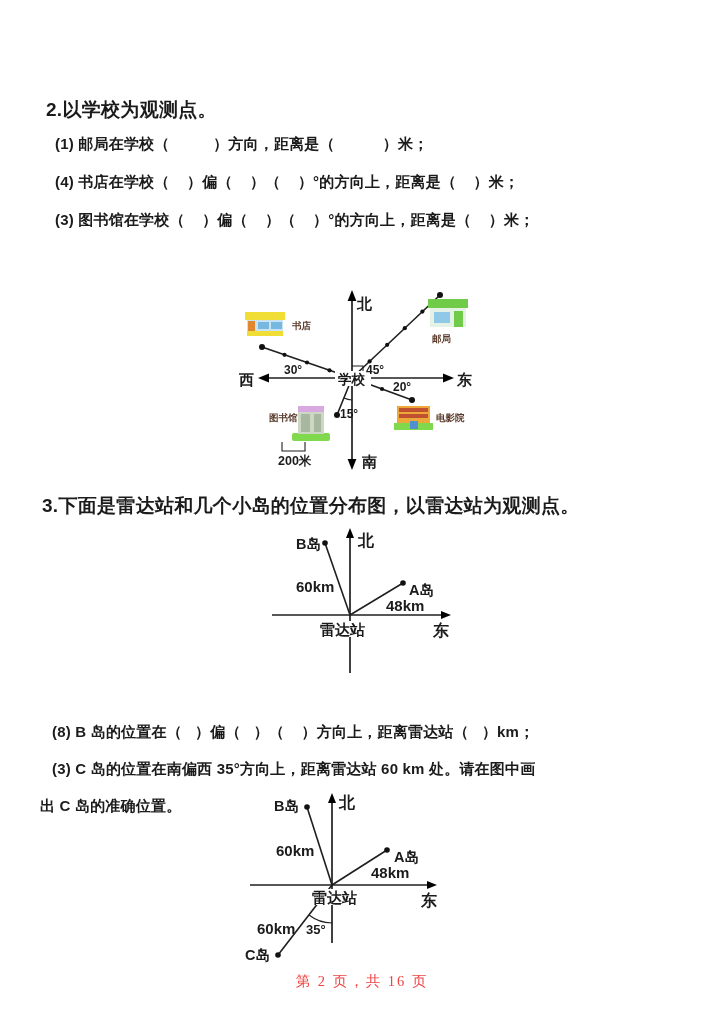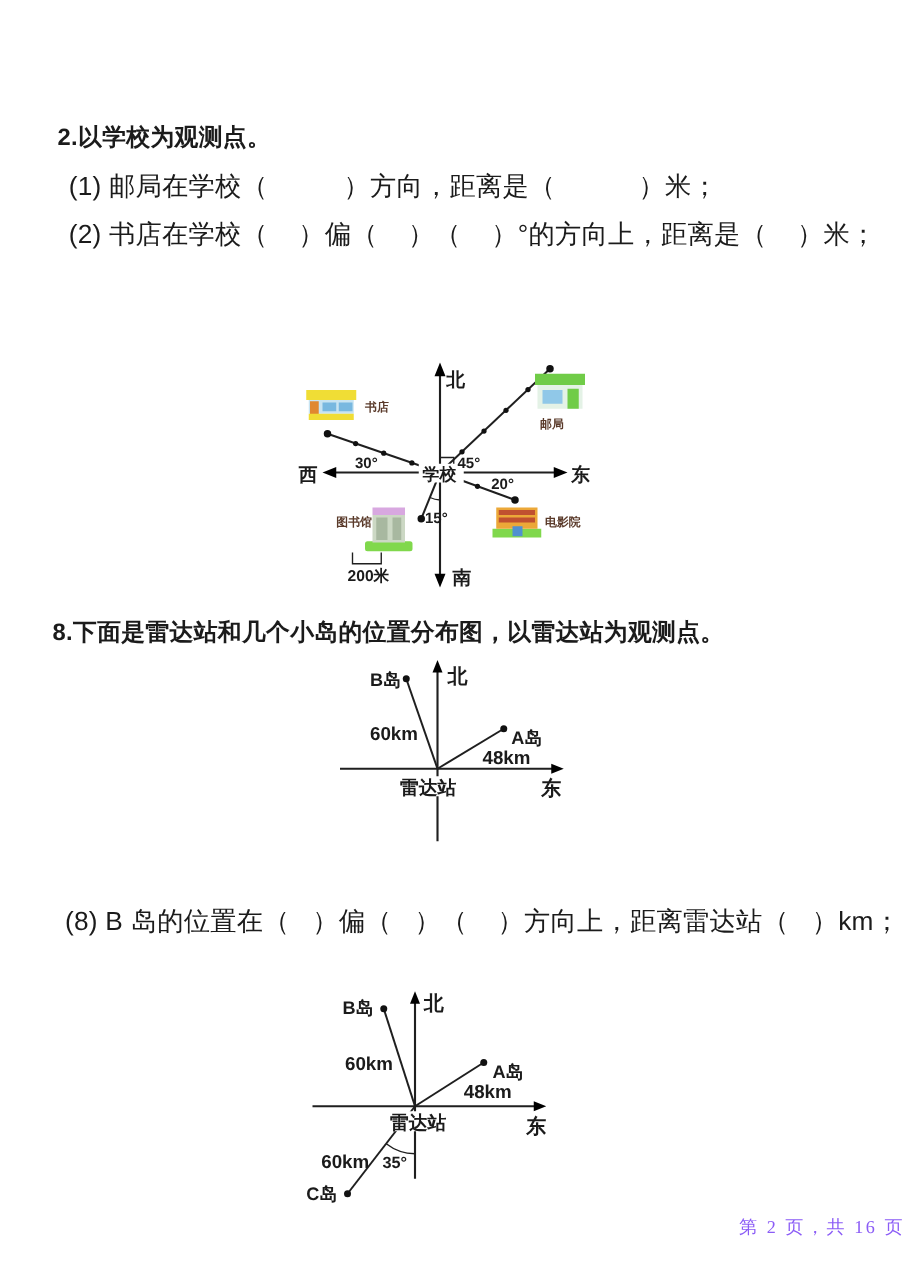--- a/index.html
+++ b/index.html
@@ -1,25 +1,25 @@
 <!DOCTYPE html>
 <html><head>
 <meta charset="utf-8">
 <style>
   html,body{margin:0;padding:0;background:#ffffff;}
   .page{
     position:relative;width:724px;height:1024px;background:#ffffff;
     font-family:"Liberation Sans",sans-serif;color:#1b1b1b;overflow:hidden;
   }
   .q-title{position:absolute;font-size:19px;font-weight:bold;letter-spacing:.3px;white-space:pre;}
-  .q-item{position:absolute;font-size:21px;font-weight:400;letter-spacing:.2px;white-space:pre;}
+  .q-item{position:absolute;font-size:15px;font-weight:700;letter-spacing:.2px;white-space:pre;}
   .diag{position:absolute;}
   .footer{
-    position:absolute;left:0;top:972px;width:100%;text-align:right;
-    font-family:"Liberation Serif",serif;font-size:14.5px;color:#8b5cf6;letter-spacing:2px;
+    position:absolute;left:0;top:972px;width:100%;text-align:center;
+    font-family:"Liberation Serif",serif;font-size:14.5px;color:#ef4444;letter-spacing:2px;
   }
   svg .axis{stroke:#1f1f1f;stroke-width:1.7;}
   svg .ray{stroke:#1f1f1f;stroke-width:1.6;}
   svg .arc{stroke:#1f1f1f;stroke-width:1.1;fill:none;}
   svg .dot{fill:#111;}
   svg text{fill:#1b1b1b;}
   svg .dir{font-size:15px;font-weight:bold;}
   svg .dir2{font-size:16px;font-weight:bold;}
   svg .ang{font-size:12px;font-weight:bold;}
   svg .ang2{font-size:13px;font-weight:600;}
@@ -30,21 +30,22 @@
   svg .km{font-size:15px;font-weight:600;}
   svg .scale{font-size:12.5px;font-weight:bold;}
 </style>
 </head>
 <body>
 
 <div class="page">
 
   <div class="q-title" style="left:46px;top:97px">2.以学校为观测点。</div>
   <div class="q-item" style="left:55px;top:135px">(1) 邮局在学校（          ）方向，距离是（           ）米；</div>
-  <div class="q-item" style="left:55px;top:173px">(2) 书店在学校（    ）偏（    ）（    ）°的方向上，距离是（    ）米；</div>
+  <div class="q-item" style="left:55px;top:173px">(4) 书店在学校（    ）偏（    ）（    ）°的方向上，距离是（    ）米；</div>
+  <div class="q-item" style="left:55px;top:211px">(3) 图书馆在学校（    ）偏（    ）（    ）°的方向上，距离是（    ）米；</div>
 
   <svg class="diag" style="left:226px;top:284px" width="275" height="195" viewBox="0 0 275 195">
 
     <line class="axis" x1="126" y1="14" x2="126" y2="178"></line>
     <polygon points="126,6 121.6,17 130.4,17"></polygon>
     <polygon points="126,186 121.6,175 130.4,175"></polygon>
     <line class="axis" x1="40" y1="94" x2="220" y2="94"></line>
     <polygon points="32,94 43,89.6 43,98.4"></polygon>
     <polygon points="228,94 217,89.6 217,98.4"></polygon>
 
@@ -112,21 +113,21 @@
     <text class="ang" x="58" y="90">30°</text>
     <text class="ang" x="140" y="90">45°</text>
     <text class="ang" x="167" y="107">20°</text>
     <text class="ang" x="114" y="134">15°</text>
     <text class="bl" x="66" y="45">书店</text>
     <text class="bl" x="206" y="58">邮局</text>
     <text class="bl" x="43" y="137">图书馆</text>
     <text class="bl" x="210" y="137">电影院</text>
   </svg>
 
-  <div class="q-title" style="left:42px;top:493px">8.下面是雷达站和几个小岛的位置分布图，以雷达站为观测点。</div>
+  <div class="q-title" style="left:42px;top:493px">3.下面是雷达站和几个小岛的位置分布图，以雷达站为观测点。</div>
 
   <svg class="diag" style="left:243px;top:522px" width="235" height="155" viewBox="0 0 235 155">
     <line class="axis" x1="107" y1="14" x2="107" y2="151"></line>
     <polygon points="107,6 103,16 111,16"></polygon>
     <line class="axis" x1="29" y1="93" x2="201" y2="93"></line>
     <polygon points="208,93 198,89 198,97"></polygon>
     <line class="ray" x1="107" y1="93" x2="82" y2="21"></line>
     <line class="ray" x1="107" y1="93" x2="160" y2="61"></line>
     <circle class="dot" cx="82" cy="21" r="2.8"></circle>
     <circle class="dot" cx="160" cy="61" r="2.8"></circle>
@@ -134,20 +135,22 @@
     <text class="dir2" x="115" y="24">北</text>
     <text class="isl" x="53" y="27">B岛</text>
     <text class="km" x="53" y="70">60km</text>
     <text class="isl" x="166" y="73">A岛</text>
     <text class="km" x="143" y="89">48km</text>
     <text class="station" x="77" y="113">雷达站</text>
     <text class="dir2" x="190" y="114">东</text>
   </svg>
 
   <div class="q-item" style="left:52px;top:723px">(8) B 岛的位置在（   ）偏（   ）（    ）方向上，距离雷达站（   ）km；</div>
+  <div class="q-item" style="left:52px;top:760px">(3) C 岛的位置在南偏西 35°方向上，距离雷达站 60 km 处。请在图中画</div>
+  <div class="q-item" style="left:40px;top:797px">出 C 岛的准确位置。</div>
 
   <svg class="diag" style="left:213px;top:786px" width="270" height="185" viewBox="0 0 270 185">
     <line class="axis" x1="119" y1="15" x2="119" y2="157"></line>
     <polygon points="119,7 115,17 123,17"></polygon>
     <line class="axis" x1="37" y1="99" x2="217" y2="99"></line>
     <polygon points="224,99 214,95 214,103"></polygon>
     <line class="ray" x1="119" y1="99" x2="94" y2="21"></line>
     <line class="ray" x1="119" y1="99" x2="174" y2="64"></line>
     <line class="ray" x1="119" y1="99" x2="65" y2="169"></line>
     <path class="arc" d="M 119 137 A 38 38 0 0 1 96 129"></path>

